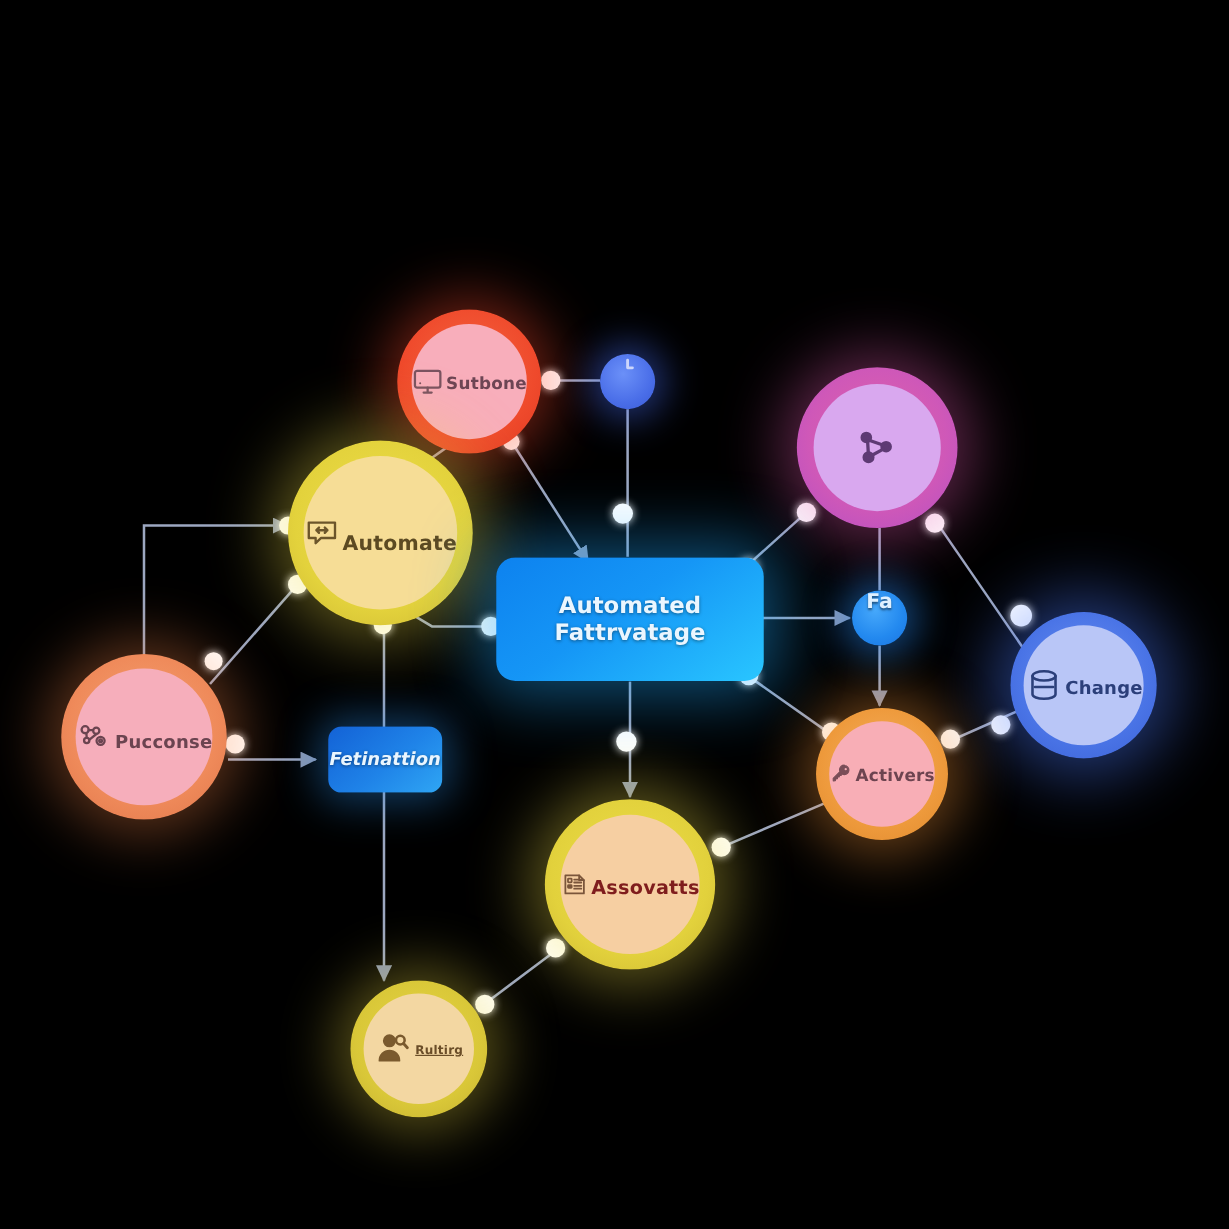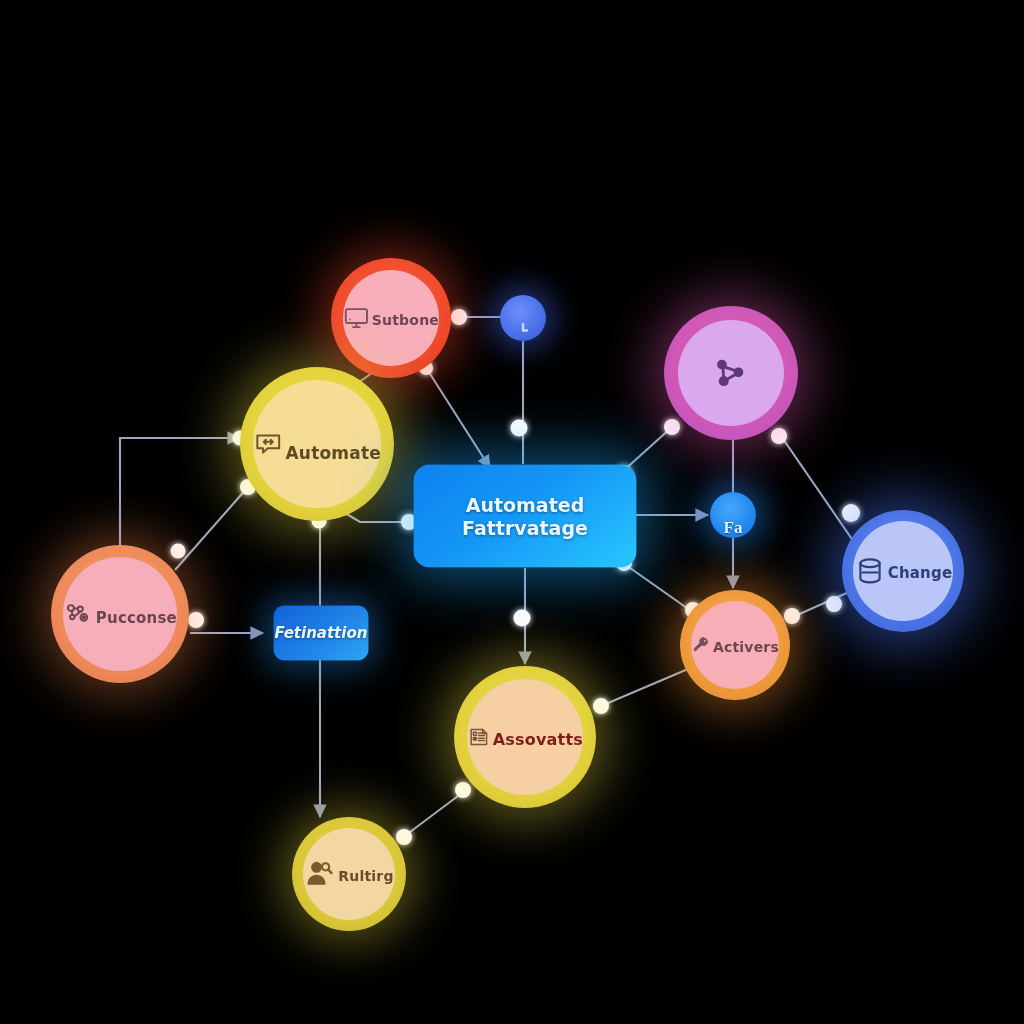--- a/index.html
+++ b/index.html
@@ -26,21 +26,21 @@
   .ico{display:block;}
   .lbl{font-weight:700;letter-spacing:.2px;line-height:1;white-space:nowrap;}
 
   
   .rect{border-radius:16px;display:flex;align-items:center;justify-content:center;
         text-align:center;}
   .rect .rlbl{color:#eaf6ff;font-weight:600;line-height:1.18;
         text-shadow:0 1px 3px rgba(0,0,0,.45);}
 
   
-  .chip{border-radius:50%;display:flex;align-items:center;justify-content:flex-end;font-family:Liberation Serif, serif;}
+  .chip{border-radius:50%;display:flex;align-items:center;justify-content:flex-start;}
   .chip .clbl{color:#dff0ff;font-weight:700;font-size:17px;
         text-shadow:0 1px 2px rgba(0,0,0,.5);}
 </style>
 </head>
 <body>
 
 <div id="stage">
 
   <svg id="edges" viewBox="0 0 1024 1024" xmlns="http://www.w3.org/2000/svg">
     <defs>
@@ -221,21 +221,21 @@
   <div class="node circle" style="left:349px;top:874px;width:114px;height:114px;
               background:radial-gradient(circle at 50% 45%,#e8d743 0%,#d9c738 62%,#c4b030 100%);
               box-shadow:0 0 46px 13px rgba(236,217,67,.36);">
     <div class="inner" style="inset:11px;background:#f3d7a2;">
       <svg class="ico" width="32" height="32" viewBox="0 0 24 24" fill="#7a5a2e" stroke="#7a5a2e" stroke-width="1.2" stroke-linejoin="round">
         <circle cx="9.4" cy="7.0" r="3.5"></circle>
         <path d="M3.2 19.4c0-3.6 2.8-6.2 6.2-6.2s6.2 2.6 6.2 6.2z"></path>
         <circle cx="16.2" cy="6.6" r="2.7" fill="none" stroke-width="1.6"></circle>
         <path d="M18.2 8.7l2.4 2.6" fill="none" stroke-width="1.8" stroke-linecap="round"></path>
       </svg>
-      <span class="lbl" style="color:#6a4d28;font-size:14px;margin-top:4px;">Rultirg</span>
+      <span class="lbl" style="color:#6a4d28;font-size:10px;margin-top:4px;text-decoration:underline;">Rultirg</span>
     </div>
   </div>
 
   <div class="node rect" style="left:525px;top:516px;width:223px;height:103px;
               background:linear-gradient(145deg,#0d82ef 0%,#1596f6 45%,#29c6ff 100%);
               box-shadow:0 0 54px 14px rgba(31,168,255,.45);">
     <div class="rlbl" style="font-size:19px;">
       <div>Automated</div>
       <div>Fattrvatage</div>
     </div>

